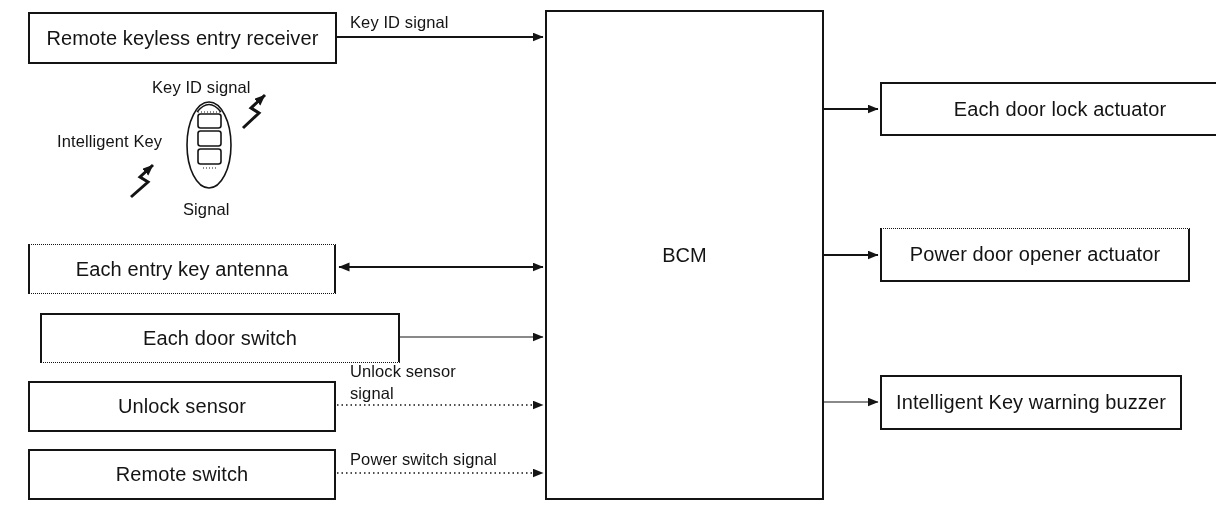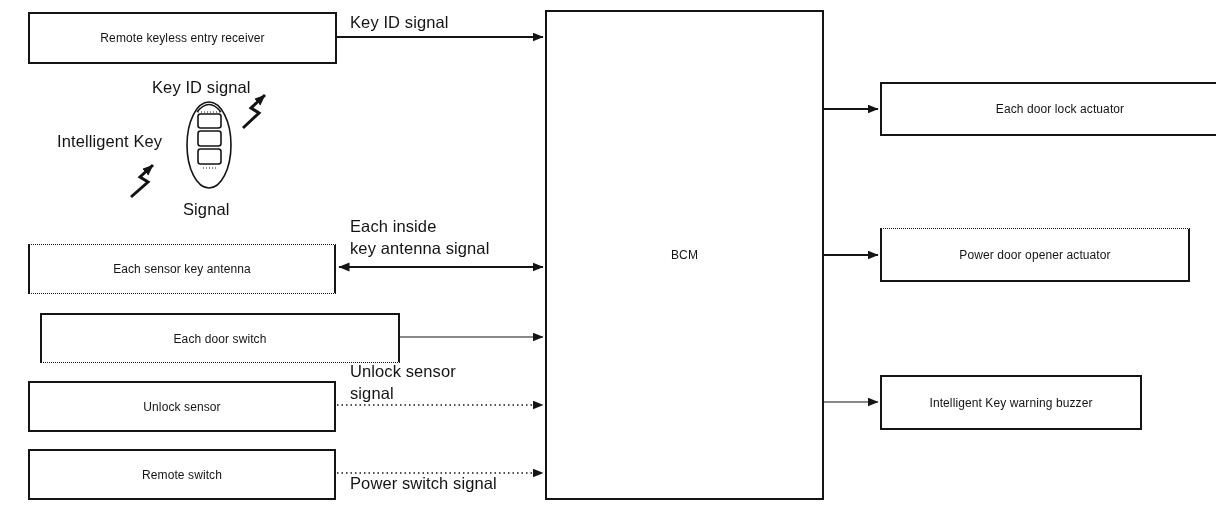--- a/index.html
+++ b/index.html
@@ -11,23 +11,23 @@
     color:#141414;
     overflow:hidden;
   }
   .wires{position:absolute;left:0;top:0;width:1216px;height:512px;pointer-events:none;}
   .node{
     position:absolute;
     box-sizing:border-box;
     border:2px solid #141414;
     background:#ffffff;
     display:flex;align-items:center;justify-content:center;
-    font-size:12px;
+    font-size:20px;
     letter-spacing:.1px;
-    text-align:right;
+    text-align:center;
   }
   .node.dot-top{border-top:1.5px dotted #141414;}
   .node.dot-bottom{border-bottom:1.5px dotted #141414;}
   .siglabel{
     position:absolute;
     font-size:16.5px;
     line-height:22px;
     white-space:nowrap;
     letter-spacing:.1px;
   }
@@ -71,21 +71,21 @@
       <line x1="203" y1="168" x2="216" y2="168" stroke="#141414" stroke-width="1" stroke-dasharray="1 2"></line>
       <polyline points="243,128 259,113 251,108 265,95" fill="none" stroke="#141414" stroke-width="3" marker-end="url(#ah)"></polyline>
       <polyline points="131,197 148,182 140,177 153,165" fill="none" stroke="#141414" stroke-width="3" marker-end="url(#ah)"></polyline>
     </g>
   </svg>
 
   <div class="node" style="left:28px;top:12px;width:309px;height:52px">
     <span>Remote keyless entry receiver</span>
   </div>
   <div class="node dot-top dot-bottom" style="left:28px;top:244px;width:308px;height:50px">
-    <span>Each sensor key antenna</span>
+    <span>Each entry key antenna</span>
   </div>
   <div class="node dot-bottom" style="left:40px;top:313px;width:360px;height:50px">
     <span>Each door switch</span>
   </div>
   <div class="node" style="left:28px;top:381px;width:308px;height:51px">
     <span>Unlock sensor</span>
   </div>
   <div class="node" style="left:28px;top:449px;width:308px;height:51px">
     <span>Remote switch</span>
   </div>
@@ -93,36 +93,32 @@
   <div class="node" style="left:545px;top:10px;width:279px;height:490px">
     <span>BCM</span>
   </div>
 
   <div class="node" style="left:880px;top:82px;width:360px;height:54px">
     <span>Each door lock actuator</span>
   </div>
   <div class="node dot-top" style="left:880px;top:228px;width:310px;height:54px">
     <span>Power door opener actuator</span>
   </div>
-  <div class="node" style="left:880px;top:375px;width:262px;height:55px">
+  <div class="node" style="left:880px;top:375px;width:302px;height:55px">
     <span>Intelligent Key warning buzzer</span>
   </div>
 
   <div class="siglabel" style="left:350px;top:11px">
     <span class="l">Key ID signal</span>
   </div>
-  <div class="siglabel" style="left:350px;top:215px">
-    <span class="l">Each inside</span>
-    <span class="l">key antenna signal</span>
-  </div>
   <div class="siglabel" style="left:350px;top:360px">
     <span class="l">Unlock sensor</span>
     <span class="l">signal</span>
   </div>
-  <div class="siglabel" style="left:350px;top:472px">
+  <div class="siglabel" style="left:350px;top:448px">
     <span class="l">Power switch signal</span>
   </div>
 
   <div class="keylabel" style="left:152px;top:78px">Key ID signal</div>
   <div class="keylabel" style="left:57px;top:132px">Intelligent Key</div>
   <div class="keylabel" style="left:183px;top:200px">Signal</div>
 
 </div>
 
 </body></html>

